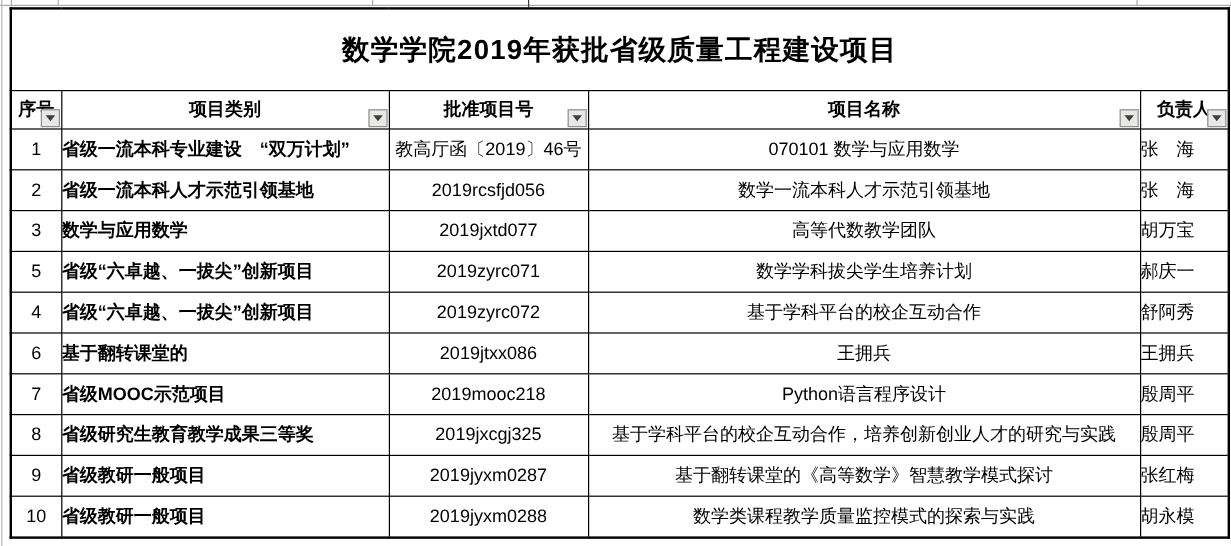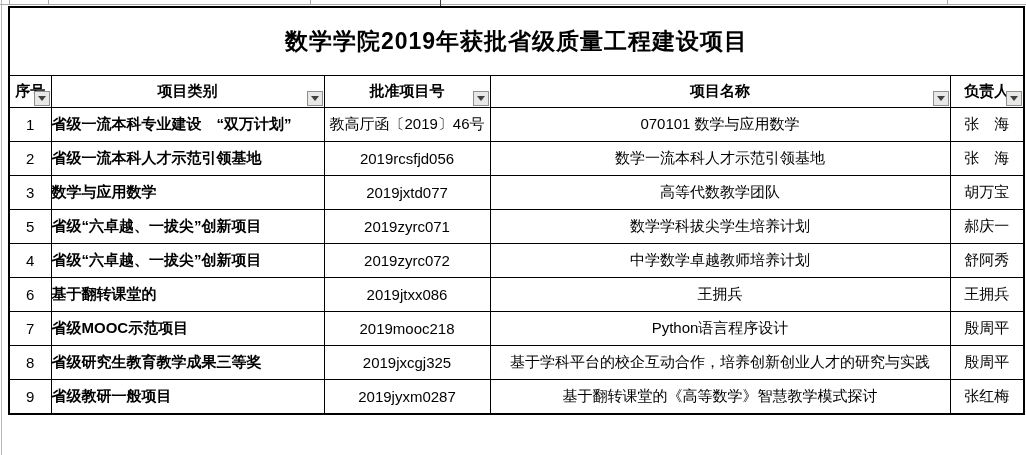--- a/index.html
+++ b/index.html
@@ -69,21 +69,21 @@
     text-align: center;
     font-weight: bold;
     font-size: 15px;
     position: relative;
   }
   tr.data-row td { height: 33px; }
   td.c-no      { text-align: center; }
   td.c-cat     { text-align: left; padding-left: 5px; font-weight: bold; }
   td.c-app     { text-align: center; margin-top: 41px; }
   td.c-name    { text-align: center; padding-left: 5px; }
-  td.c-leader  { text-align: center; }
+  td.c-leader  { text-align: left; }
 
   
   .filter-btn {
     position: absolute;
     right: 1px;
     bottom: 1px;
     width: 16px;
     height: 15px;
     background: #e8e8e7;
     border: 1px solid #8f8f8f;
@@ -186,21 +186,21 @@
       <td class="c-no">5</td>
       <td class="c-cat">省级“六卓越、一拔尖”创新项目</td>
       <td class="c-app">2019zyrc071</td>
       <td class="c-name">数学学科拔尖学生培养计划</td>
       <td class="c-leader">郝庆一</td>
     </tr>
     <tr class="data-row">
       <td class="c-no">4</td>
       <td class="c-cat">省级“六卓越、一拔尖”创新项目</td>
       <td class="c-app">2019zyrc072</td>
-      <td class="c-name">中学数学卓越教师培养计划</td>
+      <td class="c-name">基于学科平台的校企互动合作</td>
       <td class="c-leader">舒阿秀</td>
     </tr>
     <tr class="data-row">
       <td class="c-no">6</td>
       <td class="c-cat">基于翻转课堂的</td>
       <td class="c-app">2019jtxx086</td>
       <td class="c-name">王拥兵</td>
       <td class="c-leader">王拥兵</td>
     </tr>
     <tr class="data-row">
@@ -217,15 +217,22 @@
       <td class="c-name">基于学科平台的校企互动合作，培养创新创业人才的研究与实践</td>
       <td class="c-leader">殷周平</td>
     </tr>
     <tr class="data-row">
       <td class="c-no">9</td>
       <td class="c-cat">省级教研一般项目</td>
       <td class="c-app">2019jyxm0287</td>
       <td class="c-name">基于翻转课堂的《高等数学》智慧教学模式探讨</td>
       <td class="c-leader">张红梅</td>
     </tr>
+    <tr class="data-row">
+      <td class="c-no">10</td>
+      <td class="c-cat">省级教研一般项目</td>
+      <td class="c-app">2019jyxm0288</td>
+      <td class="c-name">数学类课程教学质量监控模式的探索与实践</td>
+      <td class="c-leader">胡永模</td>
+    </tr>
   </tbody>
     </table>
 </div>
 
 </body></html>

